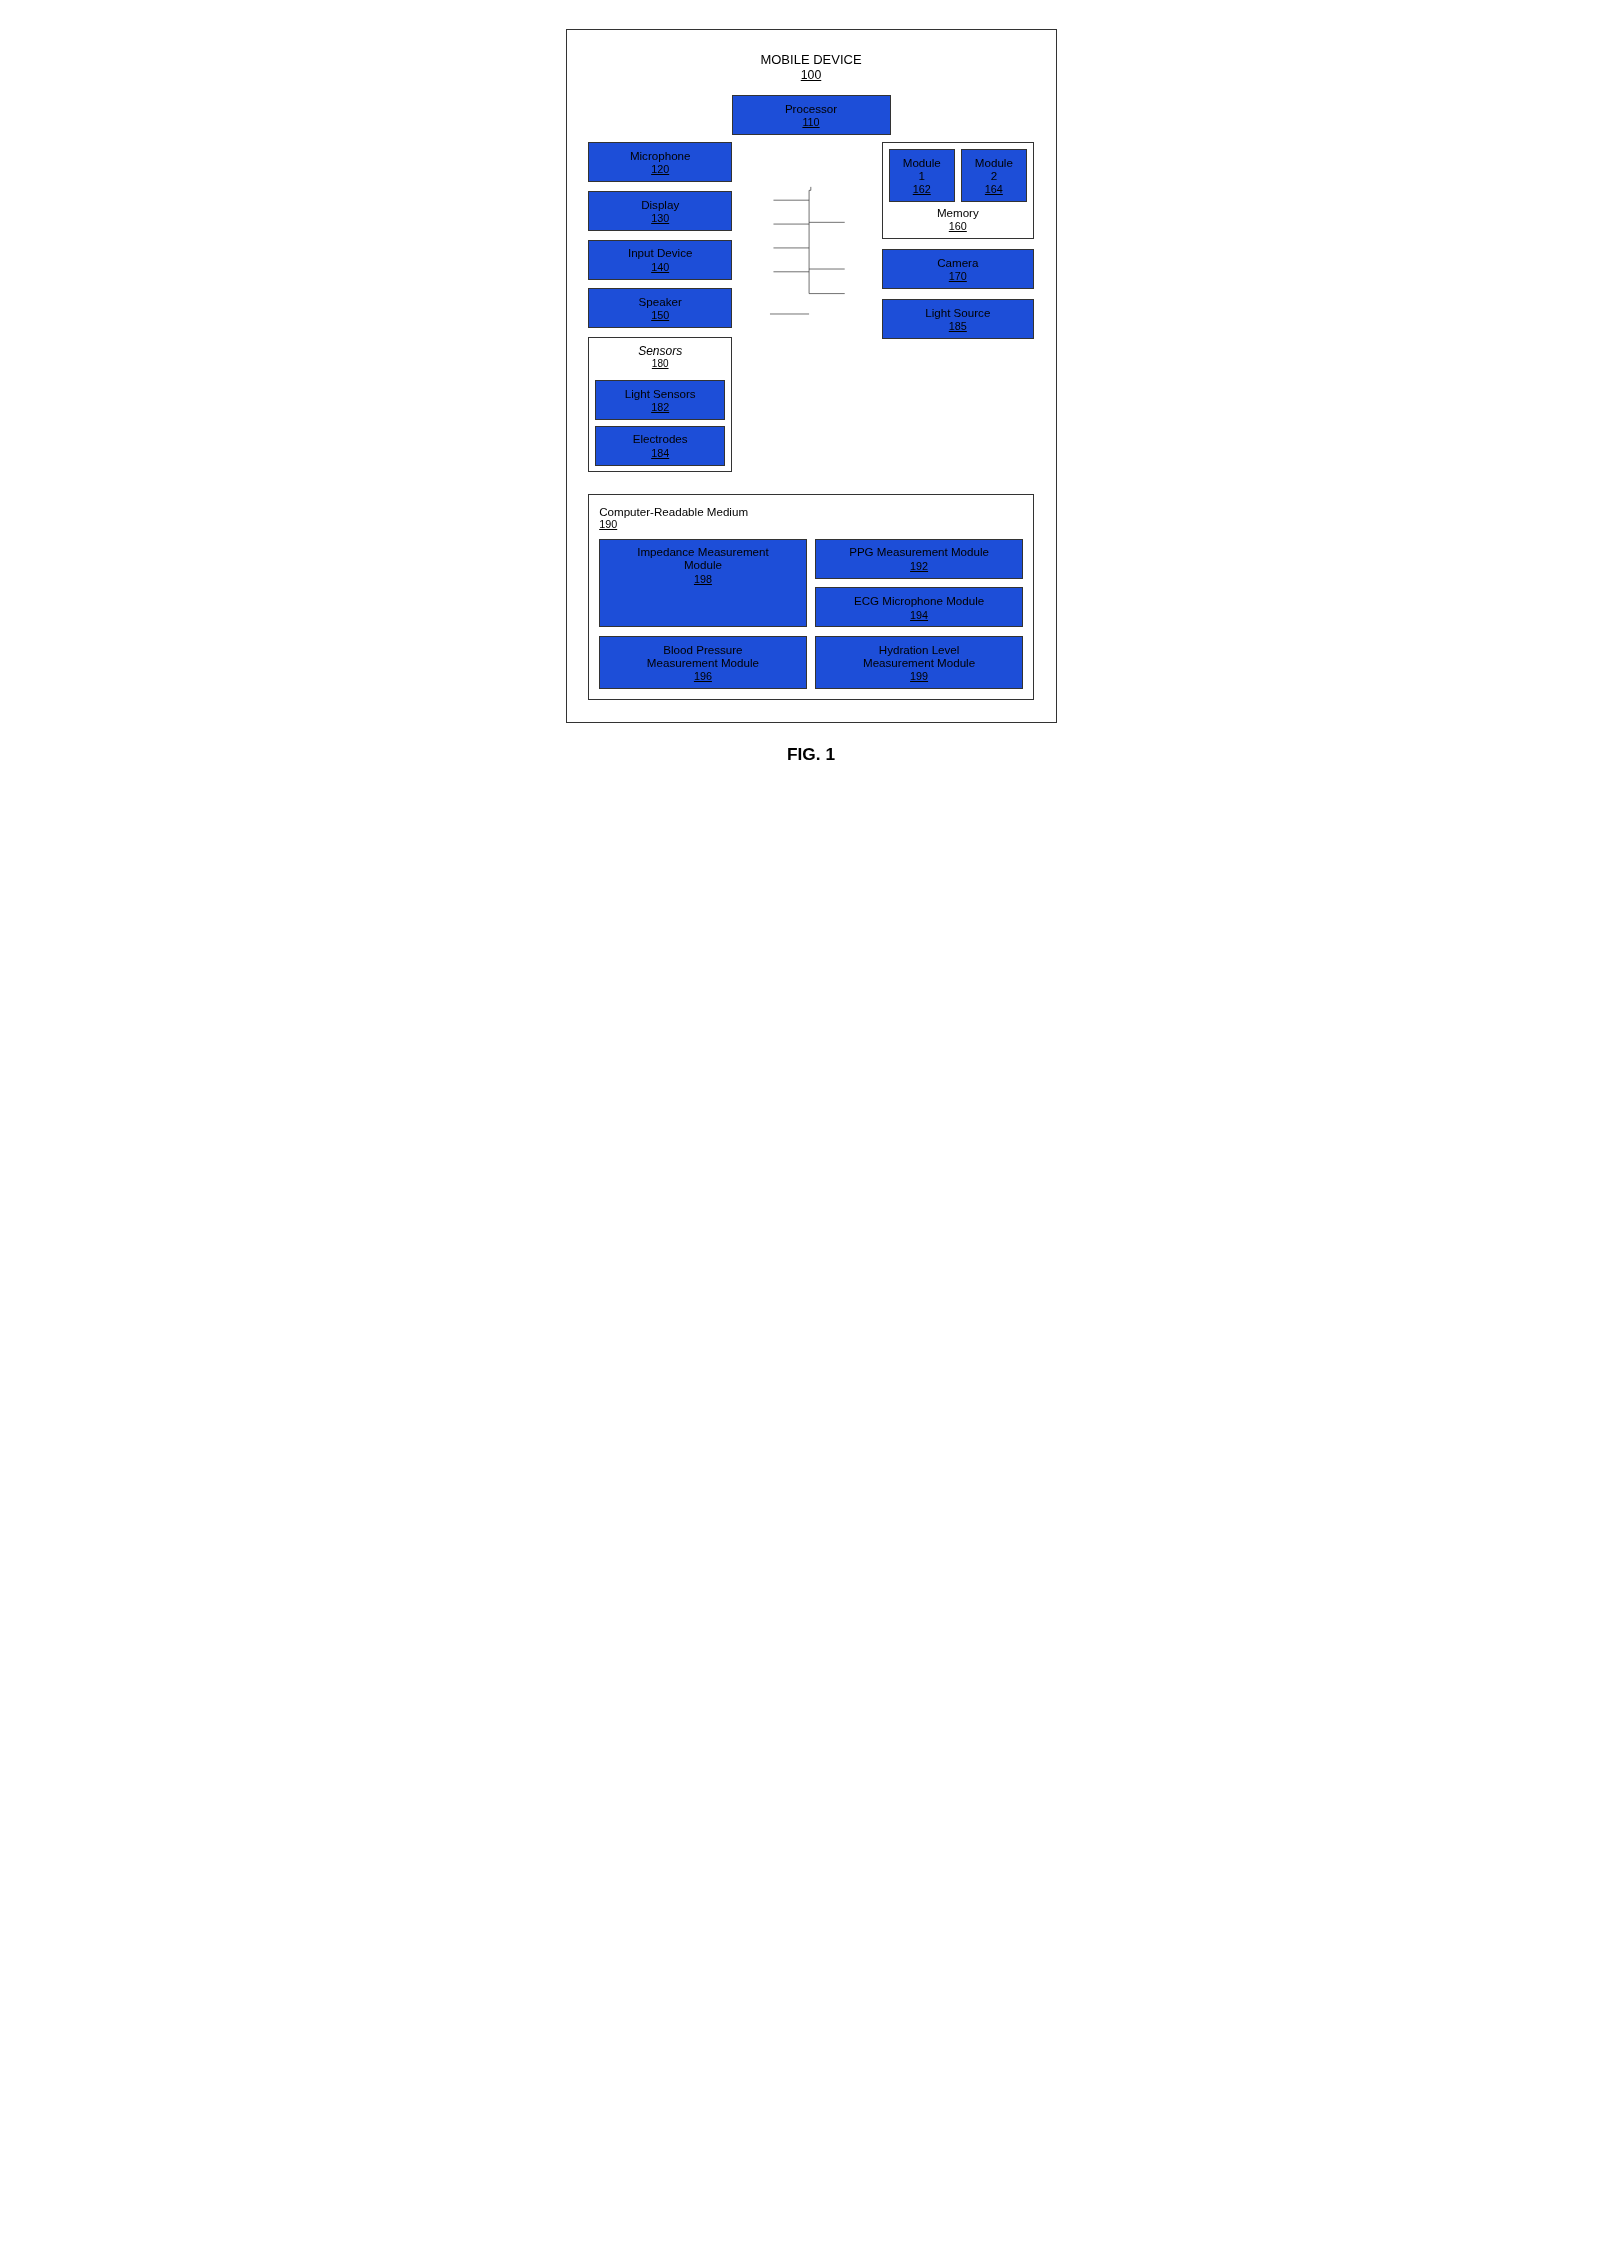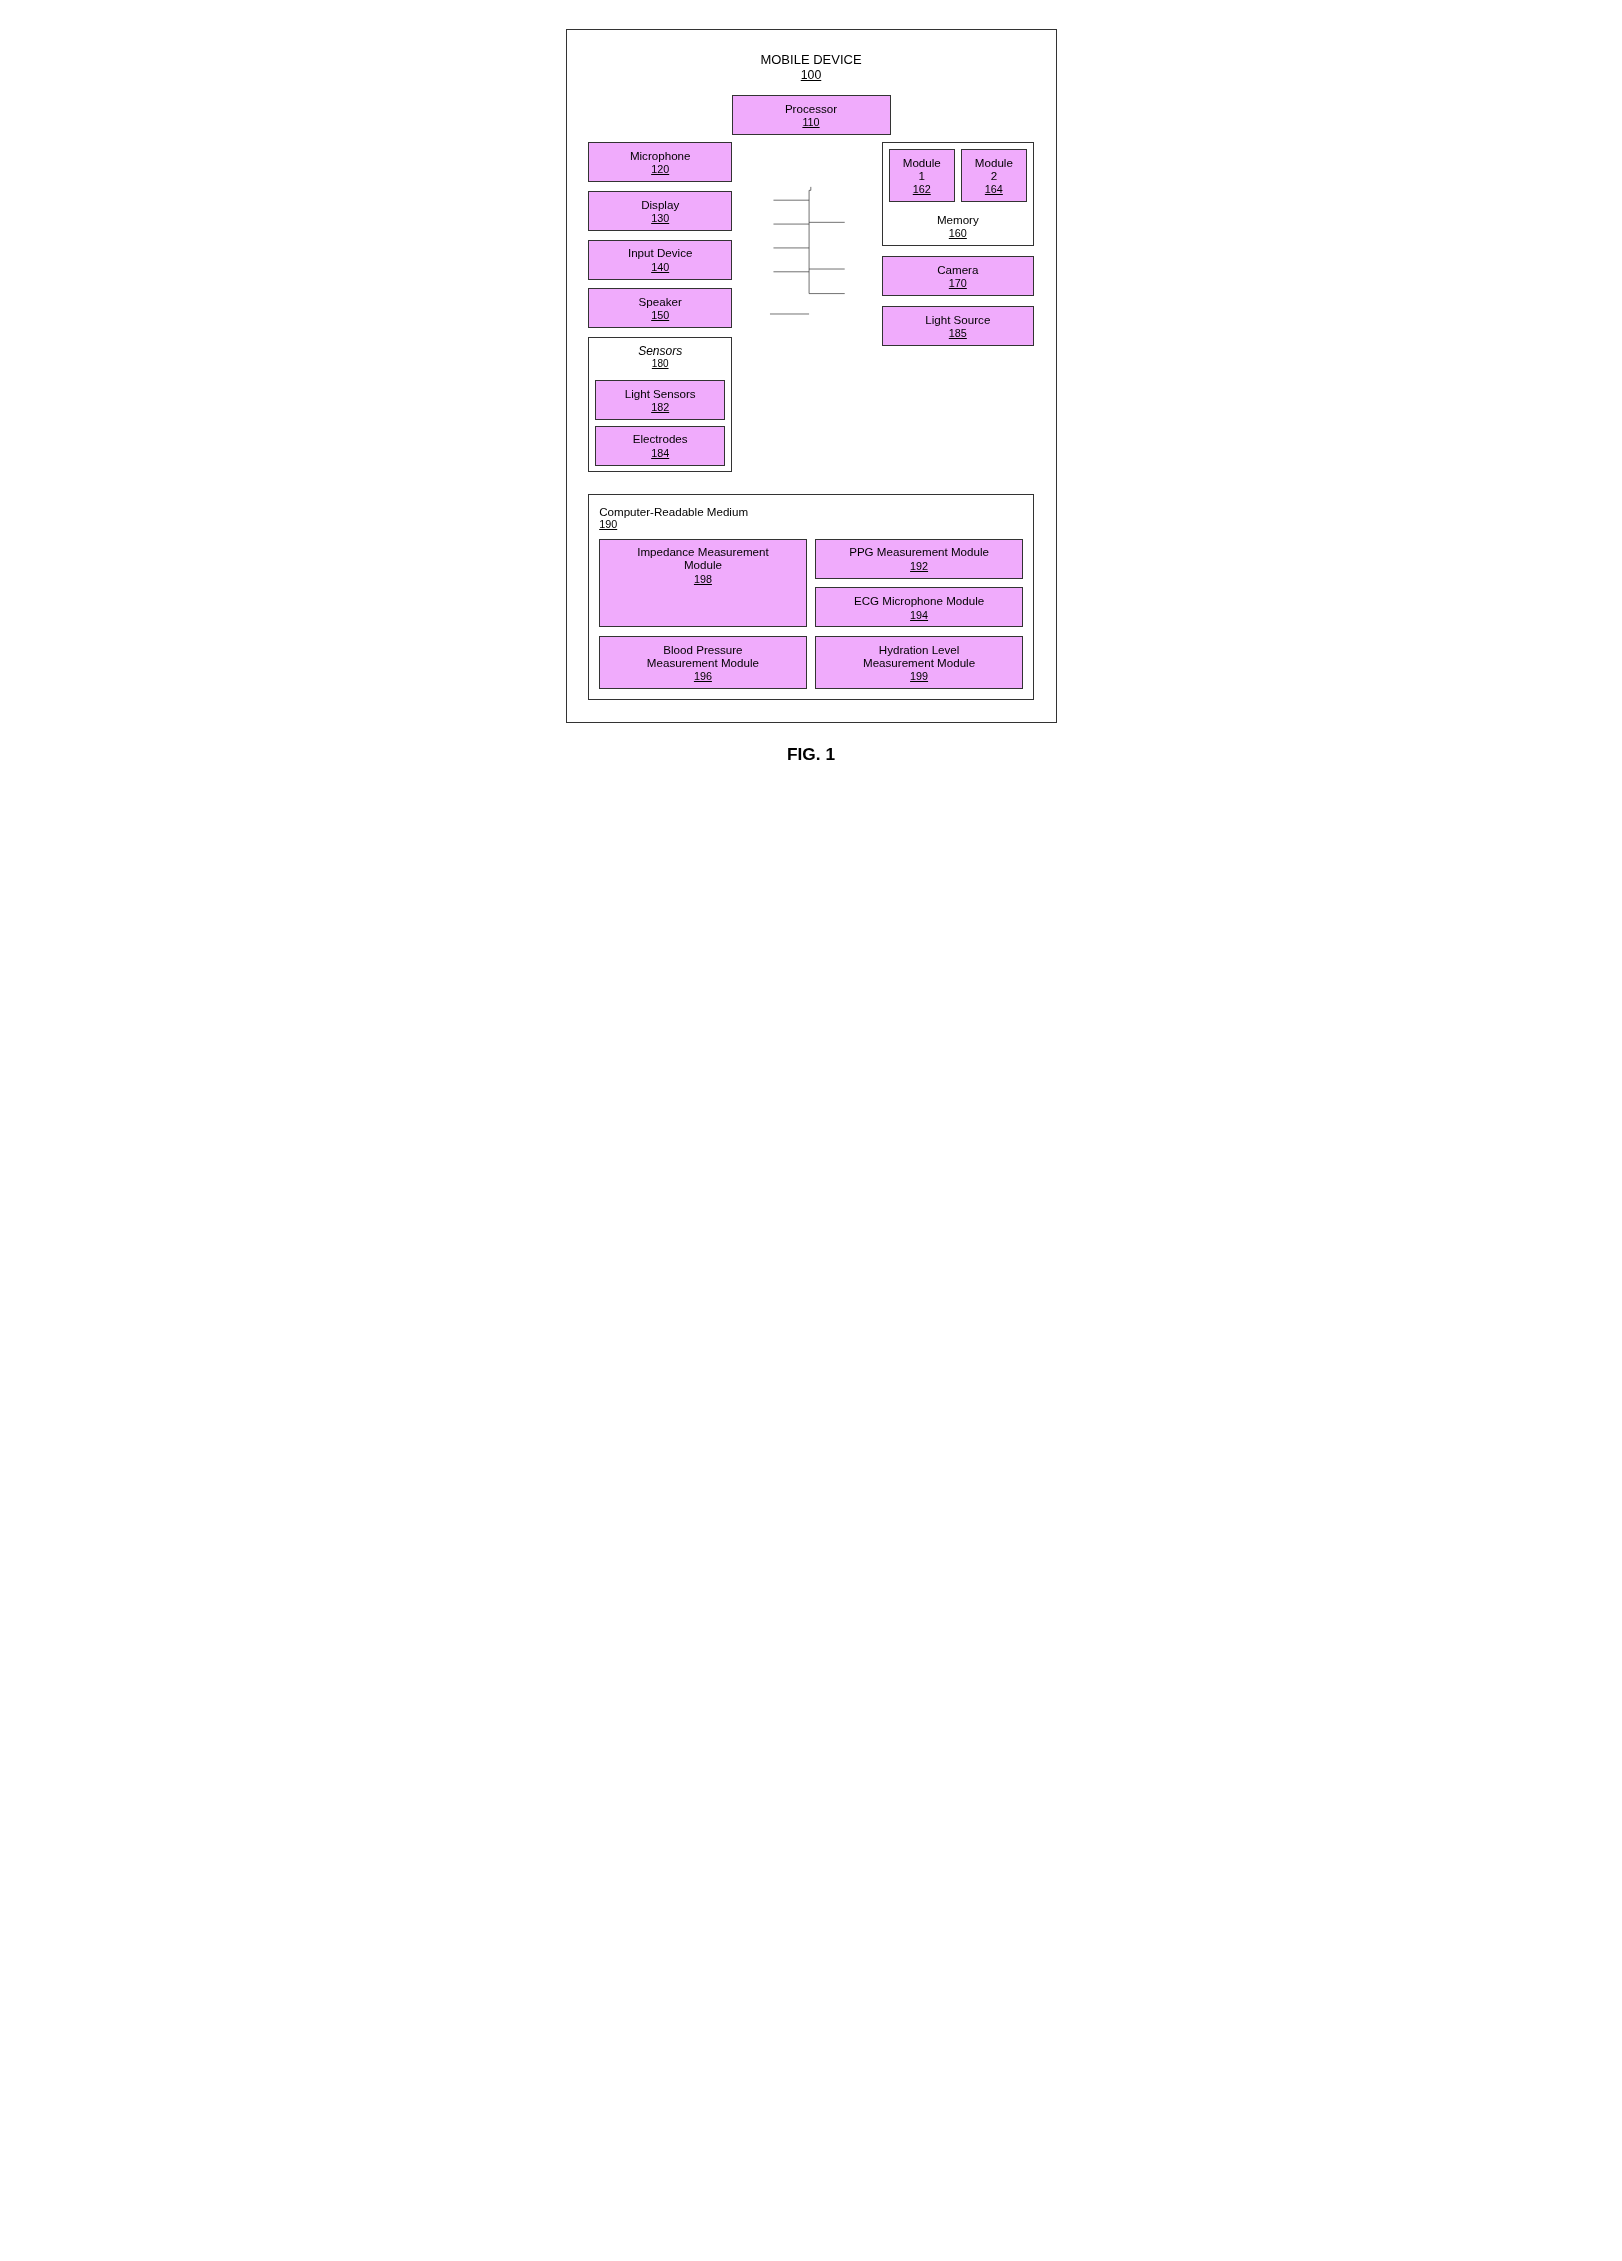--- a/index.html
+++ b/index.html
@@ -27,21 +27,21 @@
     }
     .mobile-device-num {
       text-align: center;
       font-size: 12.3px;
       text-decoration: underline;
       margin-bottom: 13px;
     }
     
     .box {
       border: 1.4px solid #333;
-      background: #f0abfc;
+      background: #1d4ed8;
       text-align: center;
       padding: 5.8px 8.7px;
       display: inline-block;
     }
     .box-label {
       font-size: 11.6px;
       font-weight: normal;
     }
     .box-num {
       font-size: 10.8px;
@@ -96,21 +96,21 @@
     .memory-inner {
       display: flex;
       flex-direction: row;
       gap: 5.8px;
     }
     .memory-inner .box {
       width: 100%;
     }
     .memory-label-row {
       text-align: center;
-      margin-top: 11px;
+      margin-top: 4px;
     }
 
     
     .bottom-section {
       border: 1.4px solid #333;
       margin-top: 21.7px;
       padding: 10px;
       width: 100%;
     }
     .crm-title {

